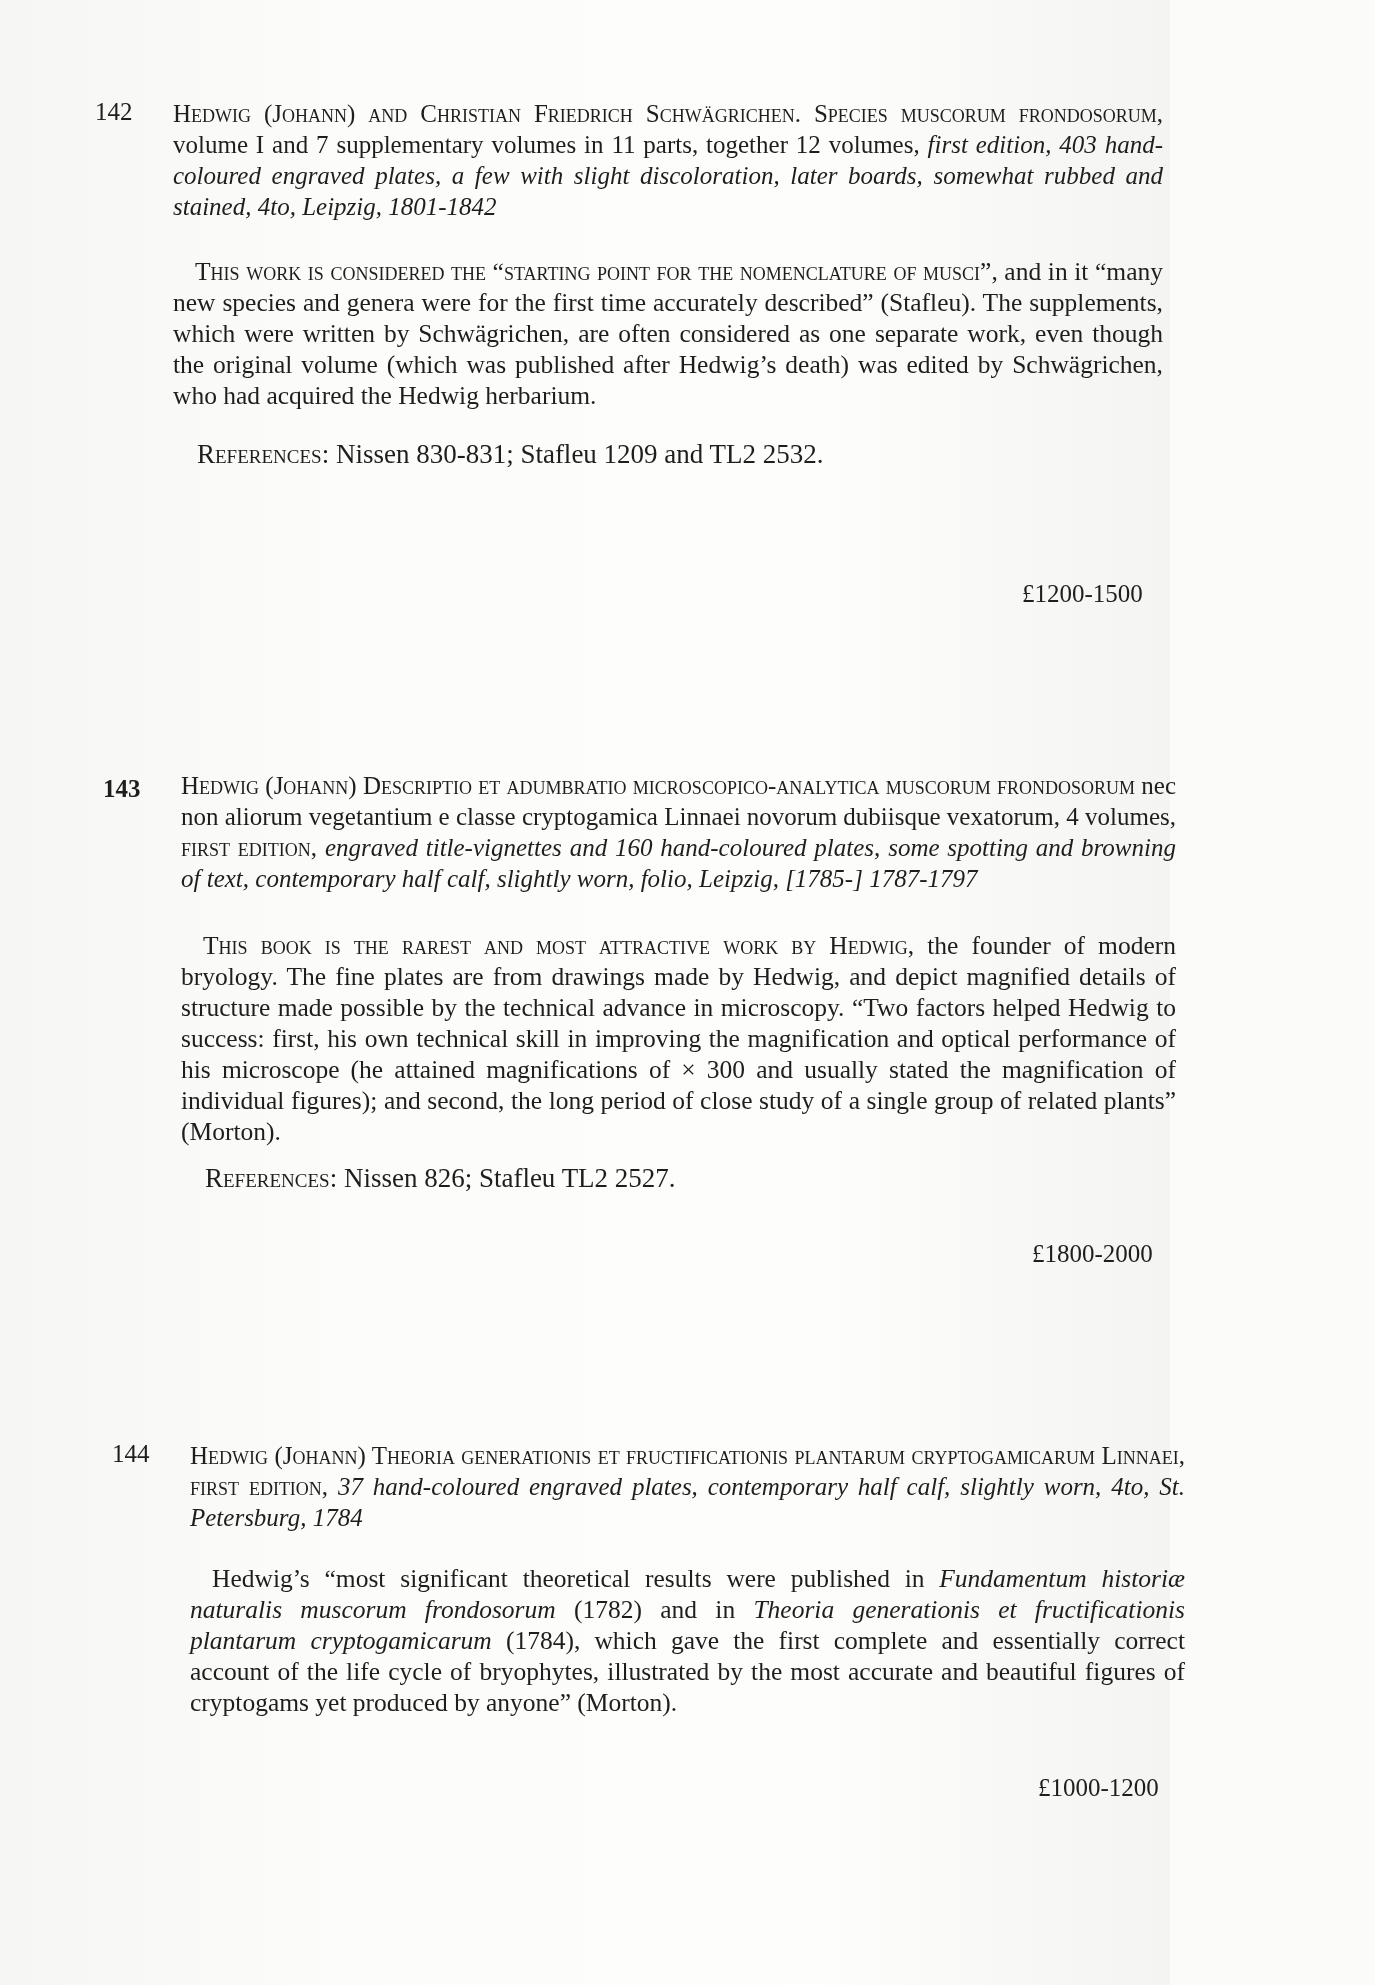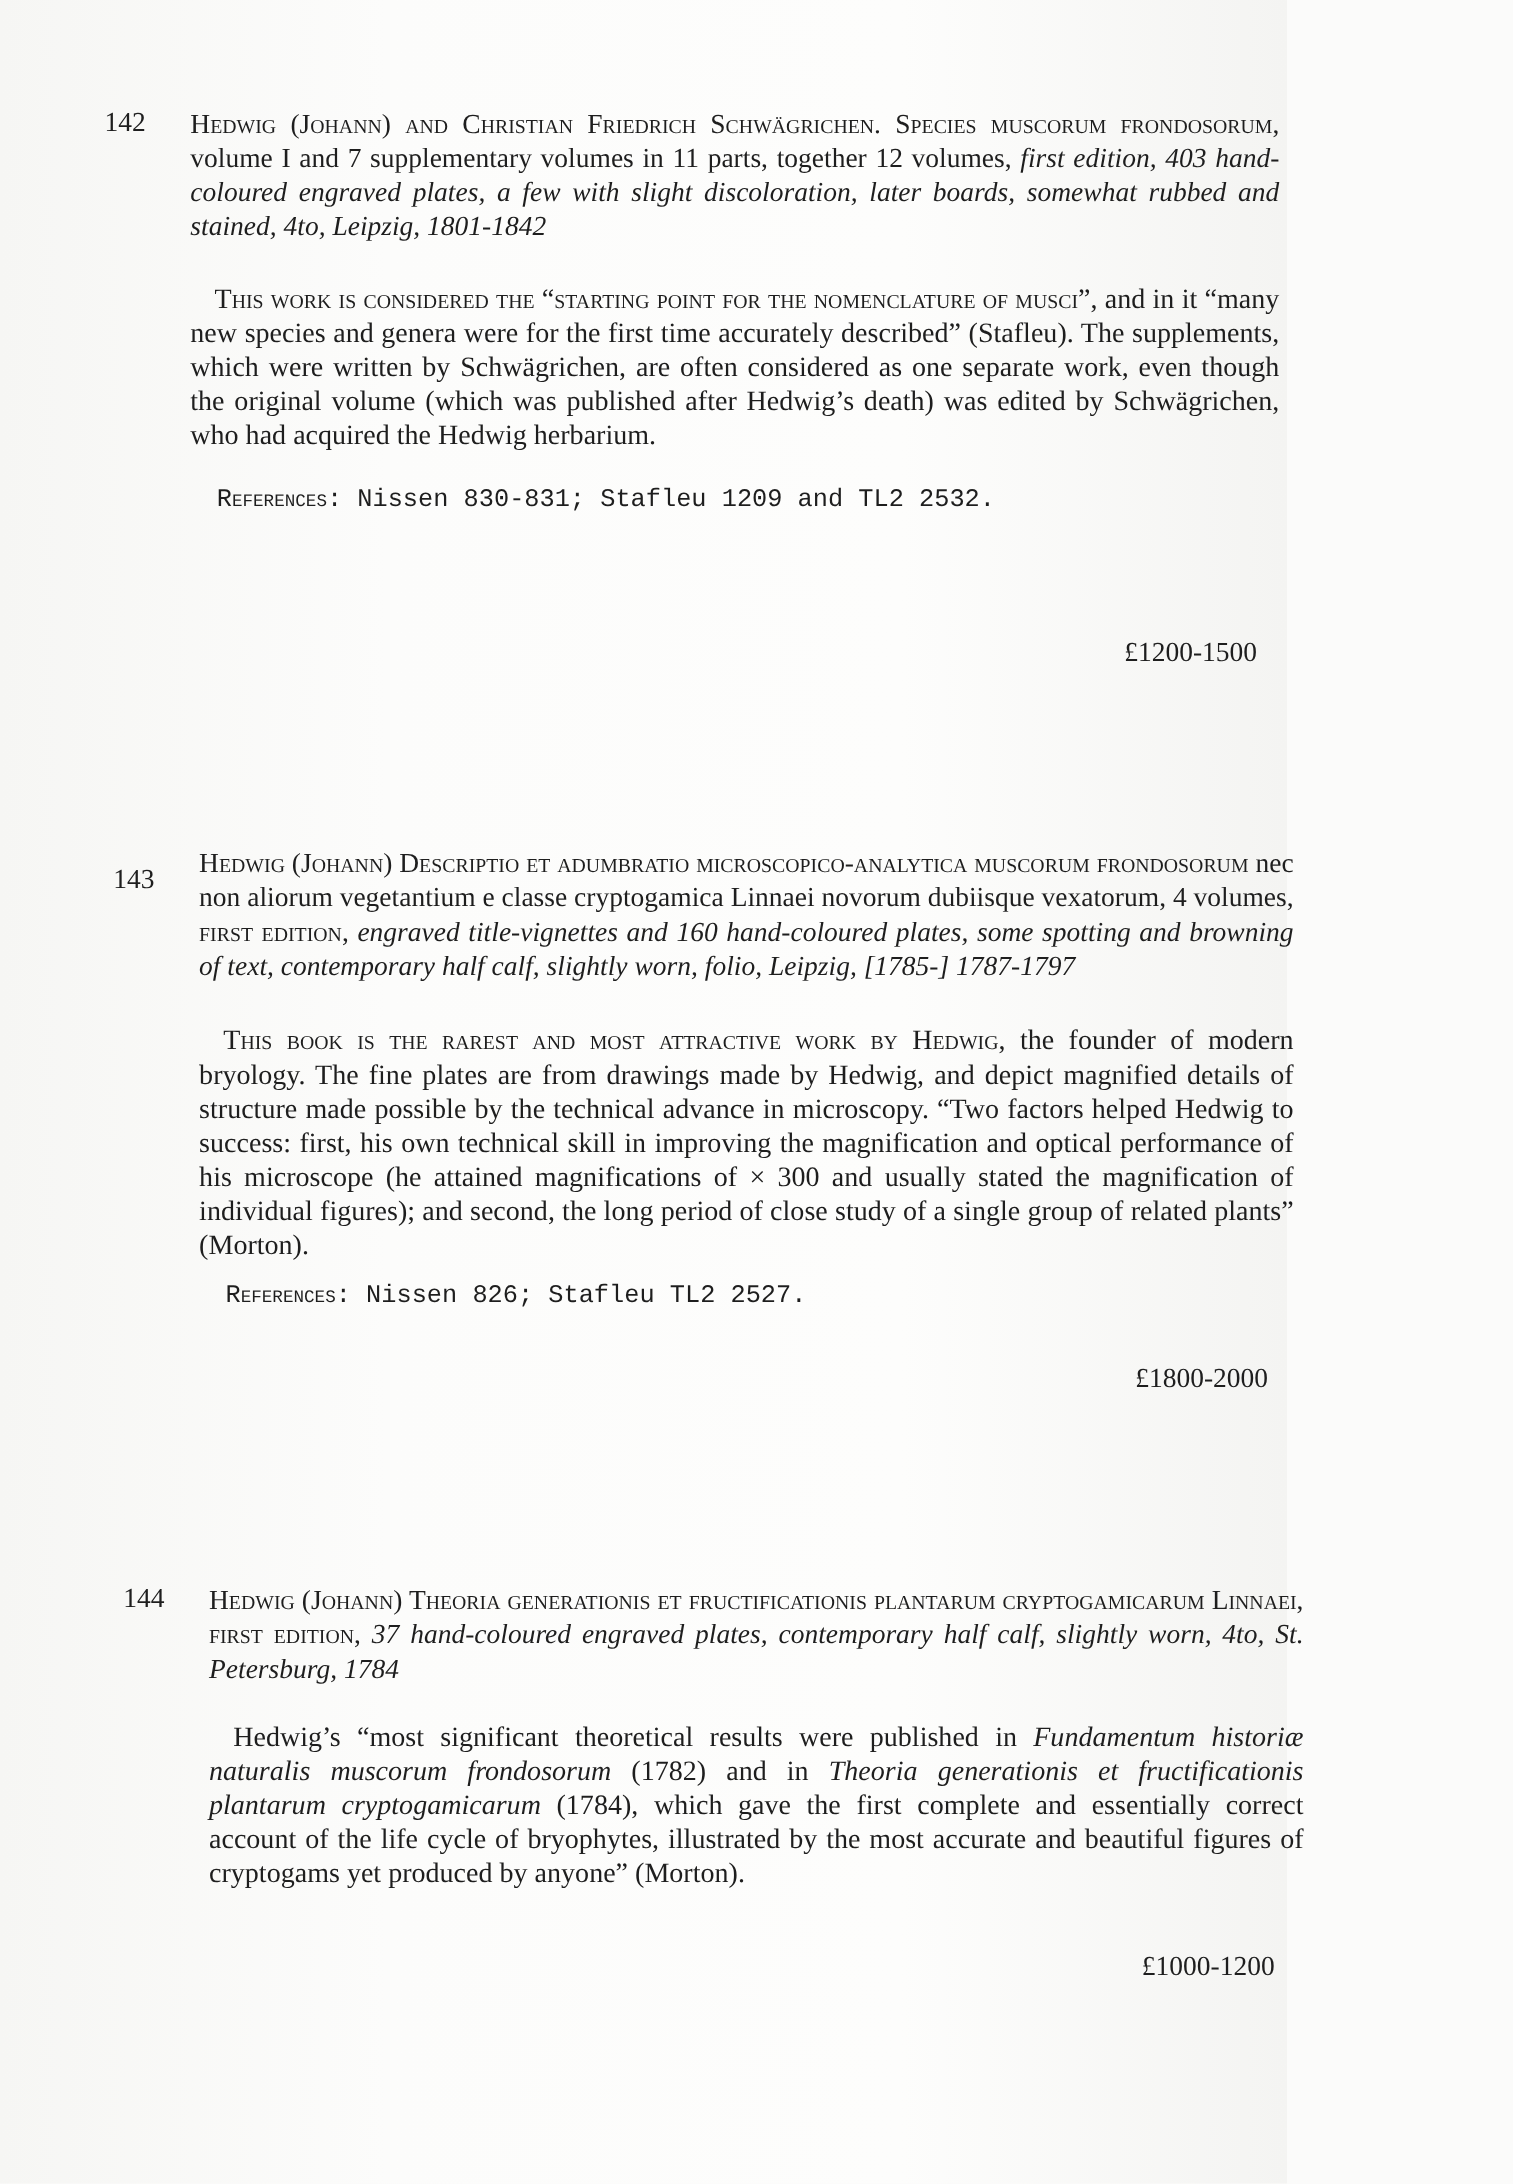--- a/index.html
+++ b/index.html
@@ -8,21 +8,21 @@
     font-family: "Liberation Serif", "DejaVu Serif", serif; color: #1e1e1e;
   }
   .page { position: absolute; left: 0; top: 0; width: 1170px; height: 1985px;
     background: linear-gradient(90deg, #f6f6f4 0%, #fcfcfb 30%, #fdfdfc 70%, #f4f4f2 100%); }
   .lot { position: absolute; }
   .lot-num { position: absolute; font-size: 25px; }
   .heading { font-size: 25px; line-height: 31px; text-align: justify; }
   .sc { font-variant: small-caps; }
   .it { font-style: italic; }
   .para { font-size: 25.5px; line-height: 31px; text-align: justify; text-indent: 22px; }
-  .refs { font-size: 23px; line-height: 31px; font-family: Liberation Mono, monospace; }
+  .refs { font-size: 27px; line-height: 31px; }
   .estimate { position: absolute; font-size: 25px; }
 </style>
 </head>
 <body>
 
 <div class="page">
 
   <div class="lot" style="left:95px; top:98px; width:1070px;">
     <span class="lot-num" style="left:0; top:0;">142</span>
     <div class="heading" style="margin-left:78px; width:990px;">
@@ -32,21 +32,21 @@
     <div class="para" style="margin-top:34px; margin-left:78px; width:990px;">
       <span class="sc">This work is considered the “starting point for the nomenclature of musci”,</span><span> and in it “many new species and genera were for the first time accurately described” (Stafleu). The supplements, which were written by Schwägrichen, are often considered as one separate work, even though the original volume (which was published after Hedwig’s death) was edited by Schwägrichen, who had acquired the Hedwig herbarium.</span>
     </div>
     <div class="refs" style="margin-top:28px; margin-left:102px;">
       <span class="sc">References:</span><span> Nissen 830-831; Stafleu 1209 and TL2 2532.</span>
     </div>
   </div>
   <span class="estimate" style="left:1022px; top:580px;">£1200-1500</span>
 
   <div class="lot" style="left:103px; top:770px; width:1075px;">
-    <span class="lot-num" style="left:0; top:16px;">143</span>
+    <span class="lot-num" style="left:0; top:5px;font-weight:bold;">143</span>
     <div class="heading" style="margin-left:78px; width:995px;">
       <span class="sc">Hedwig (Johann)</span><span class="sc"> Descriptio et adumbratio microscopico-analytica muscorum frondosorum</span><span> nec non aliorum vegetantium e classe cryptogamica Linnaei novorum dubiisque vexatorum, 4 volumes, </span><span class="sc">first edition,</span><span class="it"> engraved title-vignettes and 160 hand-coloured plates, some spotting and browning of text, contemporary half calf, slightly worn, folio, Leipzig, [1785-] 1787-1797</span>
     </div>
     <div class="para" style="margin-top:36px; margin-left:78px; width:995px;">
       <span class="sc">This book is the rarest and most attractive work by Hedwig,</span><span> the founder of modern bryology. The fine plates are from drawings made by Hedwig, and depict magnified details of structure made possible by the technical advance in microscopy. “Two factors helped Hedwig to success: first, his own technical skill in improving the magnification and optical performance of his microscope (he attained magnifications of × 300 and usually stated the magnification of individual figures); and second, the long period of close study of a single group of related plants” (Morton).</span>
     </div>
     <div class="refs" style="margin-top:16px; margin-left:102px;">
       <span class="sc">References:</span><span> Nissen 826; Stafleu TL2 2527.</span>
     </div>
   </div>

